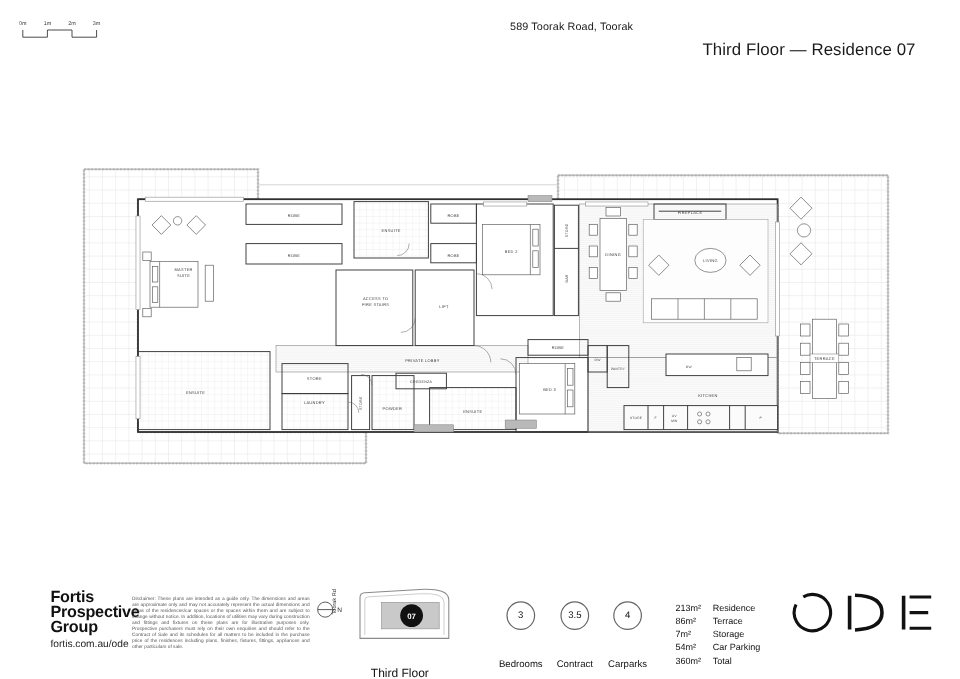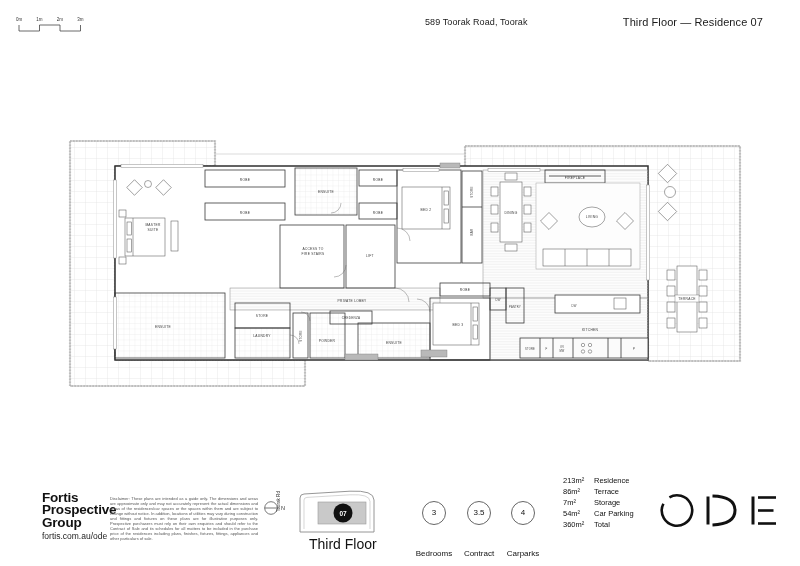--- a/index.html
+++ b/index.html
@@ -2,48 +2,48 @@
 <html><head>
 <meta charset="utf-8">
 <style>
   html,body{margin:0;padding:0}
   body{
     width:800px;height:566px;position:relative;overflow:hidden;
     background:#ffffff;color:#1a1a1a;
     font-family:"Liberation Sans",sans-serif;
   }
   .hdr-address{position:absolute;top:17px;left:425px;font-size:9px;letter-spacing:.1px}
-  .hdr-title{position:absolute;top:16px;right:37px;font-size:11px;letter-spacing:.1px}
+  .hdr-title{position:absolute;top:33px;right:37px;font-size:14px;letter-spacing:.1px}
   .scalebar{position:absolute;top:12px;left:16px}
 
   .plan-wrap{position:absolute;left:63px;top:125px;width:682px;height:272px}
   .plan-wrap svg{display:block}
   .plan-wrap text{font-family:"Liberation Sans",sans-serif;fill:#3b3b3b}
 
   .brand{position:absolute;left:42px;top:492px;font-family:Liberation Sans, sans-serif;
          font-weight:700;font-size:13.5px;line-height:12.4px;letter-spacing:-.2px;color:#111}
   .brand-url{position:absolute;left:42px;top:531px;font-size:8.5px;color:#222}
 
   .disclaimer{position:absolute;left:110px;top:496px;width:148px;font-size:4px;
               line-height:1.25;color:#555;text-align:justify}
 
   .north{position:absolute;left:263px;top:500px}
   .street{position:absolute;left:276px;top:512px;font-size:4.6px;color:#333;
           transform:rotate(-90deg);transform-origin:left top;white-space:nowrap}
 
   .keyplan{position:absolute;left:298px;top:488px}
-  .keyfloor{position:absolute;left:309px;top:536px;font-size:14px;color:#111}
+  .keyfloor{position:absolute;left:309px;top:556px;font-size:10px;color:#111}
 
   .stat{position:absolute;top:501px;width:60px;text-align:center}
   .stat-circle{width:22px;height:22px;border:1px solid #666;border-radius:50%;
                line-height:22px;font-size:8px;margin:0 auto;color:#111}
   .stat-label{margin-top:24px;font-size:8px;color:#111}
   .stat-bed{left:404px}.stat-bath{left:449px}.stat-car{left:493px}
 
-  .areas{position:absolute;left:563px;top:476px;font-size:7.5px;line-height:10.9px;color:#111}
+  .areas{position:absolute;left:563px;top:502px;font-size:7.5px;line-height:10.9px;color:#111}
   .arow{display:flex}
   .aval{width:31px}
   .arow.total{font-weight:normal}
 
   .odelogo{position:absolute;left:658px;top:492px}
 </style>
 </head>
 <body>
 
 <svg class="scalebar" width="75" height="26" viewBox="0 0 75 26">

